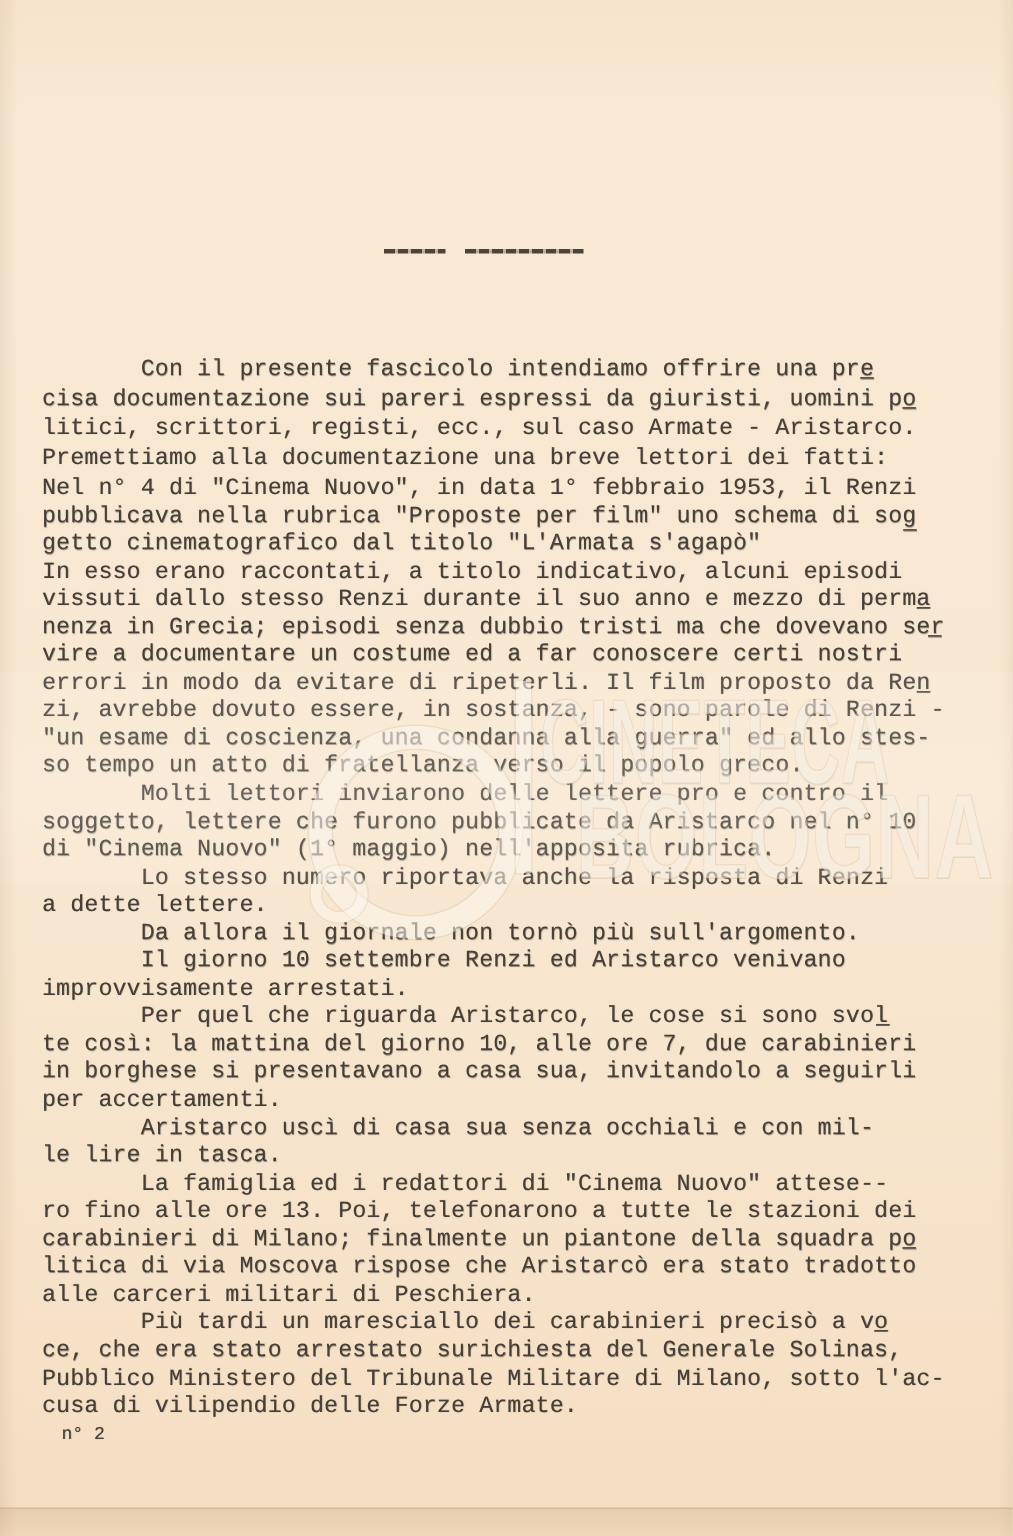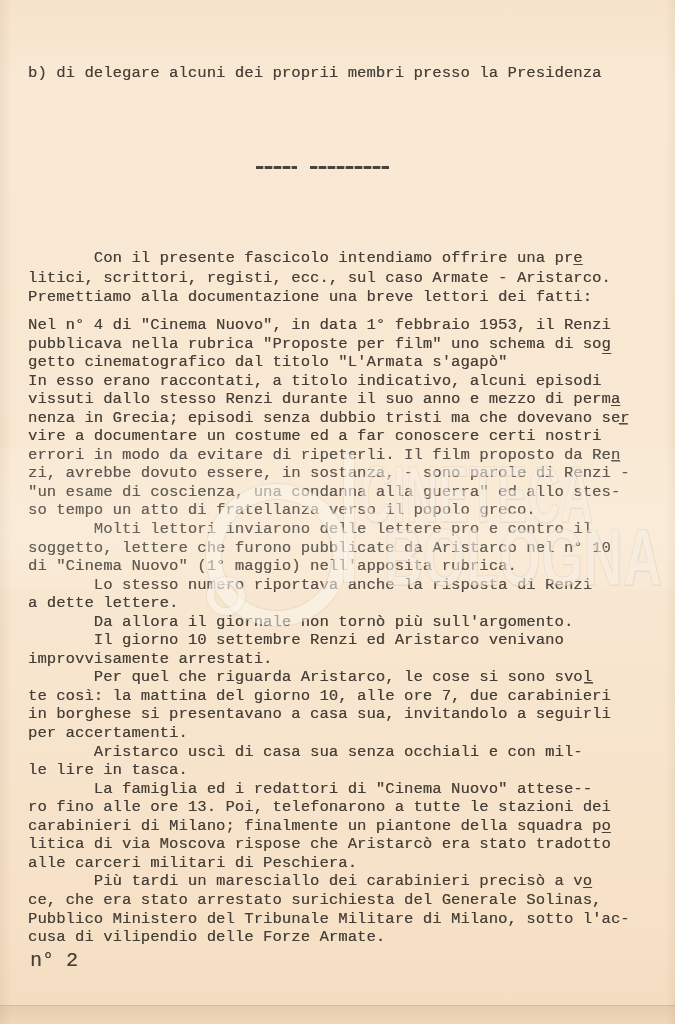--- a/index.html
+++ b/index.html
@@ -19,31 +19,31 @@
     border-top:1px solid rgba(150,110,70,0.28);
     background:linear-gradient(180deg, rgba(165,125,85,0.16), rgba(205,165,115,0.08));
   }
   .content{position:absolute;inset:0;z-index:1;}
   .tblock{position:absolute;left:28px;white-space:pre;}
   .tblock .line{
     font-size:15.5px;letter-spacing:0.1px;
     text-shadow:0.3px 0.4px 0.6px rgba(62,55,46,0.55);
   }
   .block-a{top:64px;}   .block-a .line{line-height:19.6px;}
-  .block-b{top:249px;}  .block-b .line{line-height:19.6px;}
+  .block-b{top:237px;}  .block-b .line{line-height:19.6px;}
   .block-c{top:316px;}  .block-c .line{line-height:18.55px;}
   .divider{position:absolute;top:166px;left:256px;display:flex;gap:13px;}
   .divider span{
     height:3px;display:block;
     background-image:repeating-linear-gradient(90deg,#4a443c 0 7px,rgba(74,68,60,0.35) 7px 9px);
   }
   .divider .seg1{width:41px;}
   .divider .seg2{width:79px;}
   .footer{
-    position:absolute;top:949px;left:30px;font-size:20px;
+    position:absolute;top:949px;left:41px;font-size:12px;
     text-shadow:0.3px 0.4px 0.6px rgba(62,55,46,0.55);white-space:pre;
   }
   
   .watermark{position:absolute;inset:0;z-index:2;pointer-events:none;text-align:right;}
   .wm-band{
     position:absolute;left:0;right:0;top:448px;height:142px;
     background:linear-gradient(180deg, rgba(255,252,246,0.10), rgba(255,252,246,0.20) 60%, rgba(255,252,246,0.08));
   }
   .wm-ring{
     position:absolute;left:206px;top:484px;width:112px;height:112px;border-radius:50%;
@@ -70,28 +70,28 @@
   }
   .wm-word1{left:360px;top:455px;transform:scaleX(0.56);}
   .wm-word2{left:384px;top:518px;transform:scaleX(0.67);}
 </style>
 </head>
 <body>
 
 <div class="page">
 
   <div class="content">
-    <div class="tblock block-a"><div class="line">b) di delegare alcuni dei proprii membri presso la Presidenza</div></div>
+    <div class="tblock block-a"></div>
 
     <div class="divider">
       <span class="seg1"></span>
       <span class="seg2"></span>
     </div>
 
-    <div class="tblock block-b"><div class="line">       Con il presente fascicolo intendiamo offrire una pre̲</div><div class="line">litici, scrittori, registi, ecc., sul caso Armate - Aristarco.</div><div class="line">Premettiamo alla documentazione una breve lettori dei fatti:</div></div>
+    <div class="tblock block-b"><div class="line">       Con il presente fascicolo intendiamo offrire una pre̲</div><div class="line">cisa documentazione sui pareri espressi da giuristi, uomini po̲</div><div class="line">litici, scrittori, registi, ecc., sul caso Armate - Aristarco.</div><div class="line">Premettiamo alla documentazione una breve lettori dei fatti:</div></div>
 
     <div class="tblock block-c"><div class="line">Nel n° 4 di "Cinema Nuovo", in data 1° febbraio 1953, il Renzi</div><div class="line">pubblicava nella rubrica "Proposte per film" uno schema di sog̲</div><div class="line">getto cinematografico dal titolo "L'Armata s'agapò"</div><div class="line">In esso erano raccontati, a titolo indicativo, alcuni episodi</div><div class="line">vissuti dallo stesso Renzi durante il suo anno e mezzo di perma̲</div><div class="line">nenza in Grecia; episodi senza dubbio tristi ma che dovevano ser̲</div><div class="line">vire a documentare un costume ed a far conoscere certi nostri</div><div class="line">errori in modo da evitare di ripeterli. Il film proposto da Ren̲</div><div class="line">zi, avrebbe dovuto essere, in sostanza, - sono parole di Renzi -</div><div class="line">"un esame di coscienza, una condanna alla guerra" ed allo stes-</div><div class="line">so tempo un atto di fratellanza verso il popolo greco.</div><div class="line">       Molti lettori inviarono delle lettere pro e contro il</div><div class="line">soggetto, lettere che furono pubblicate da Aristarco nel n° 10</div><div class="line">di "Cinema Nuovo" (1° maggio) nell'apposita rubrica.</div><div class="line">       Lo stesso numero riportava anche la risposta di Renzi</div><div class="line">a dette lettere.</div><div class="line">       Da allora il giornale non tornò più sull'argomento.</div><div class="line">       Il giorno 10 settembre Renzi ed Aristarco venivano</div><div class="line">improvvisamente arrestati.</div><div class="line">       Per quel che riguarda Aristarco, le cose si sono svol̲</div><div class="line">te così: la mattina del giorno 10, alle ore 7, due carabinieri</div><div class="line">in borghese si presentavano a casa sua, invitandolo a seguirli</div><div class="line">per accertamenti.</div><div class="line">       Aristarco uscì di casa sua senza occhiali e con mil-</div><div class="line">le lire in tasca.</div><div class="line">       La famiglia ed i redattori di "Cinema Nuovo" attese--</div><div class="line">ro fino alle ore 13. Poi, telefonarono a tutte le stazioni dei</div><div class="line">carabinieri di Milano; finalmente un piantone della squadra po̲</div><div class="line">litica di via Moscova rispose che Aristarcò era stato tradotto</div><div class="line">alle carceri militari di Peschiera.</div><div class="line">       Più tardi un maresciallo dei carabinieri precisò a vo̲</div><div class="line">ce, che era stato arrestato surichiesta del Generale Solinas,</div><div class="line">Pubblico Ministero del Tribunale Militare di Milano, sotto l'ac-</div><div class="line">cusa di vilipendio delle Forze Armate.</div></div>
 
     <div class="footer">n° 2</div>
   </div>
 
   <div class="watermark">
     <div class="wm-band"></div>
     <div class="wm-ring"></div>
     <div class="wm-bar"></div>

